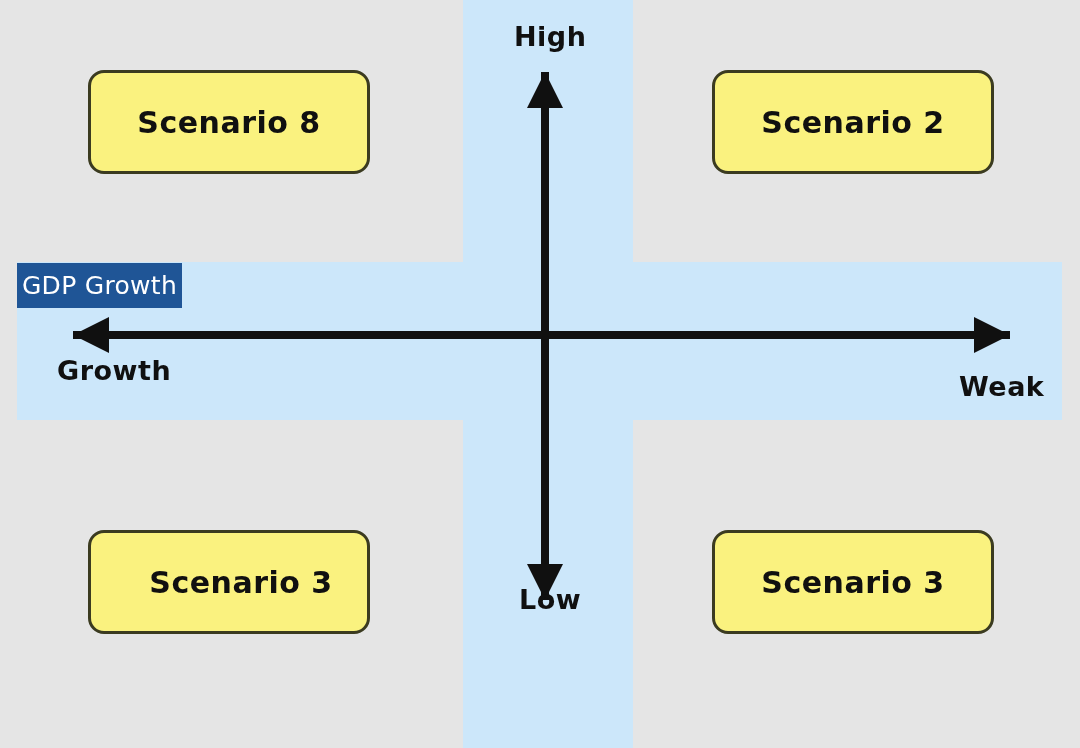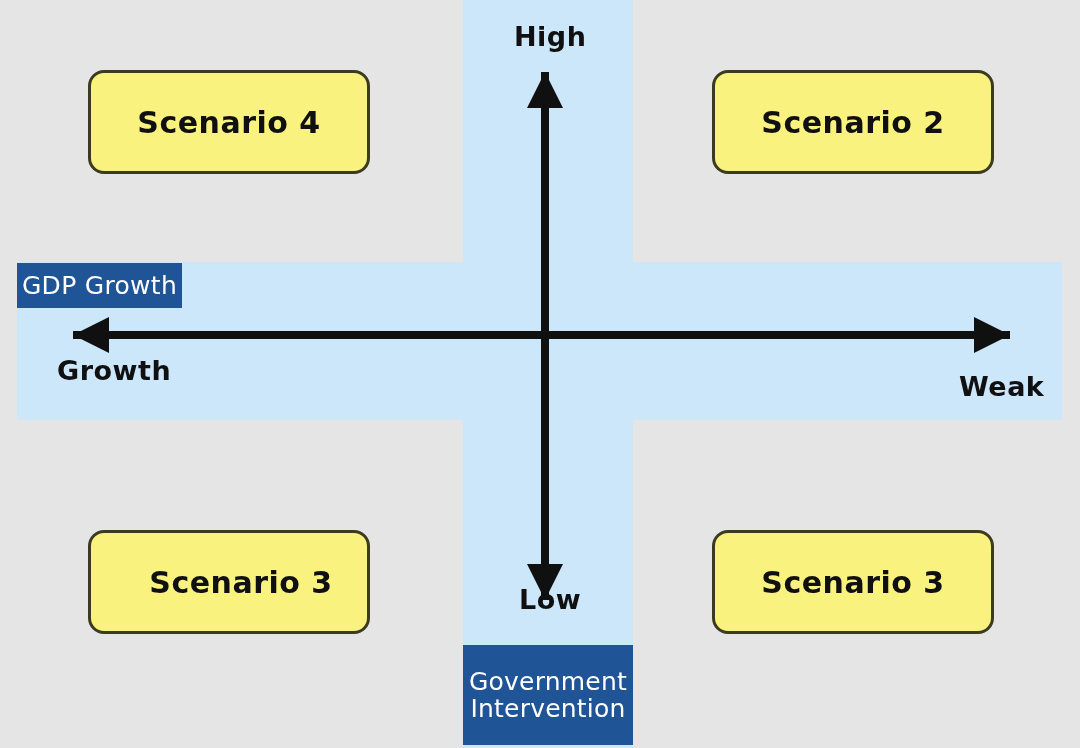--- a/index.html
+++ b/index.html
@@ -177,25 +177,19 @@
   <div class="arrow-head" id="arrow-head-up"></div>
   <div class="arrow-head" id="arrow-head-down"></div>
 
   <div class="pole-label" id="pole-label-high">High</div>
   <div class="pole-label" id="pole-label-low">Low</div>
   <div class="pole-label" id="pole-label-strong">Growth</div>
   <div class="pole-label" id="pole-label-weak">Weak</div>
 
   <div class="axis-badge" id="axis-badge-gdp-growth">GDP Growth</div>
 
-  <div class="axis-badge" id="axis-badge-government-intervention">
-    <div>
-      <span class="badge-text">Government</span>
-      <span class="badge-text">Intervention</span>
-    </div>
-  </div>
 
-  <div class="scenario-box" id="scenario-box-1">Scenario 4</div>
+  <div class="scenario-box" id="scenario-box-1">Scenario 8</div>
   <div class="scenario-box" id="scenario-box-2">Scenario 2</div>
   <div class="scenario-box" id="scenario-box-3">Scenario 3</div>
   <div class="scenario-box" id="scenario-box-4">Scenario 3</div>
 
 </div>
 
 </body></html>

